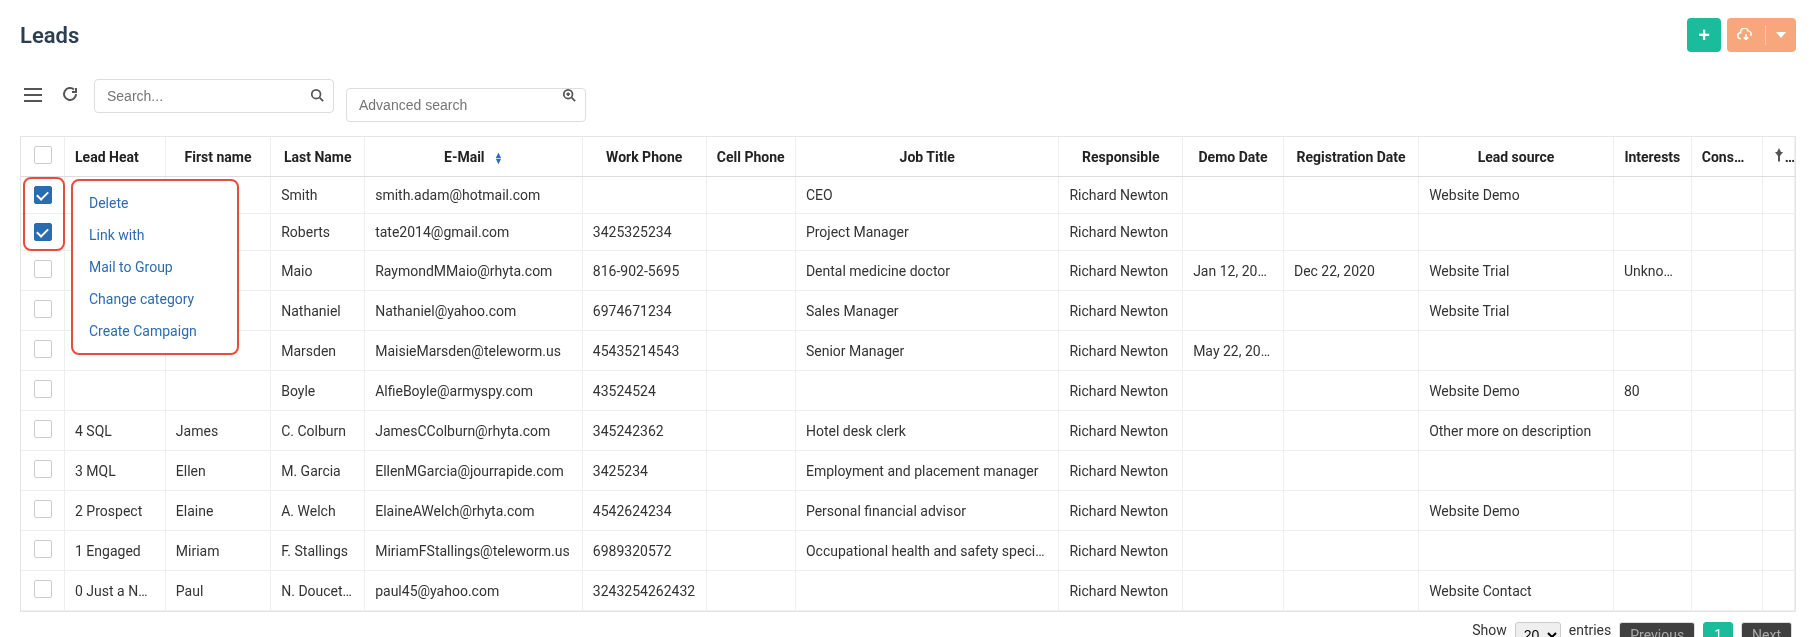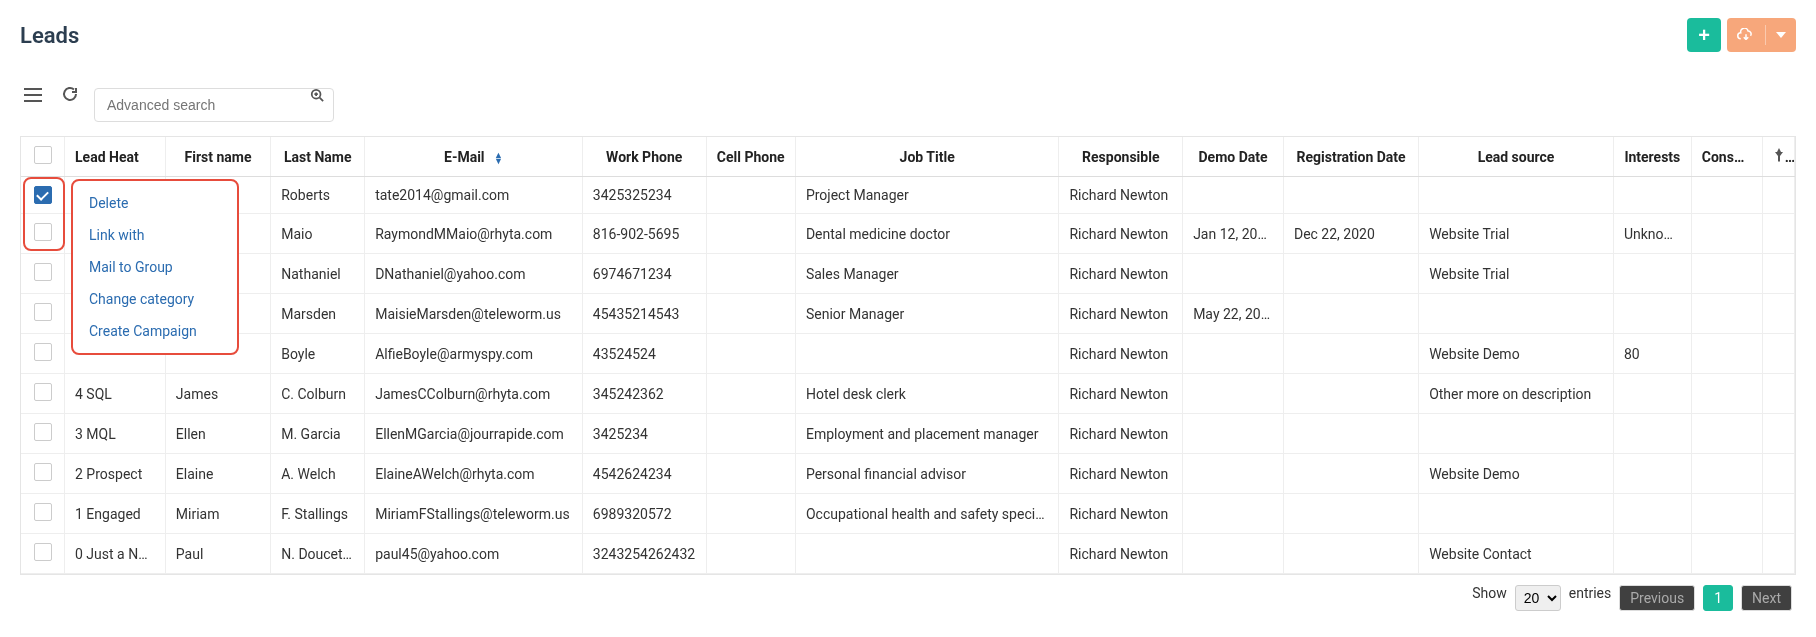--- a/index.html
+++ b/index.html
@@ -274,20 +274,29 @@
     </span>
   </button>
   <button class="icon-btn">
     <span>
       <svg width="16" height="16" viewBox="0 0 16 16" fill="none" stroke="#555" stroke-width="2">
           <path d="M14 8a6 6 0 1 1-2-4.5"></path>
           <path d="M14 2v4h-4"></path>
         </svg>
     </span>
   </button>
+  <div class="search-box search-simple">
+    <input type="text" placeholder="Search..." style="">
+    <span class="search-icon">
+      <svg width="14" height="14" viewBox="0 0 16 16" fill="none" stroke="#555" stroke-width="2">
+          <circle cx="7" cy="7" r="5"></circle>
+          <line x1="11" y1="11" x2="15" y2="15"></line>
+        </svg>
+    </span>
+  </div>
   <div class="search-box search-adv">
     <input type="text" placeholder="Advanced search" style="">
     <span class="search-icon">
       <svg width="14" height="14" viewBox="0 0 16 16" fill="none" stroke="#555" stroke-width="2">
           <circle cx="7" cy="7" r="5"></circle>
           <line x1="11" y1="11" x2="15" y2="15"></line>
           <line x1="5" y1="7" x2="9" y2="7"></line>
           <line x1="7" y1="5" x2="7" y2="9"></line>
         </svg>
     </span>
@@ -343,20 +352,37 @@
               </svg>
           </span>
         </th>
       </tr>
     </thead>
     <tbody id="grid-body">
         <tr>
           <td style="text-align:center"><span class="chk checked"></span></td>
           <td></td>
           <td></td>
+          <td>Smith</td>
+          <td>smith.adam@hotmail.com</td>
+          <td></td>
+          <td></td>
+          <td>CEO</td>
+          <td>Richard Newton</td>
+          <td></td>
+          <td></td>
+          <td>Website Demo</td>
+          <td></td>
+          <td></td>
+          <td></td>
+        </tr>
+        <tr>
+          <td style="text-align:center"><span class="chk checked"></span></td>
+          <td></td>
+          <td></td>
           <td>Roberts</td>
           <td>tate2014@gmail.com</td>
           <td>3425325234</td>
           <td></td>
           <td>Project Manager</td>
           <td>Richard Newton</td>
           <td></td>
           <td></td>
           <td></td>
           <td></td>
@@ -378,21 +404,21 @@
           <td>Website Trial</td>
           <td>Unknown</td>
           <td></td>
           <td></td>
         </tr>
         <tr>
           <td style="text-align:center"><span class="chk"></span></td>
           <td></td>
           <td></td>
           <td>Nathaniel</td>
-          <td>DNathaniel@yahoo.com</td>
+          <td>Nathaniel@yahoo.com</td>
           <td>6974671234</td>
           <td></td>
           <td>Sales Manager</td>
           <td>Richard Newton</td>
           <td></td>
           <td></td>
           <td>Website Trial</td>
           <td></td>
           <td></td>
           <td></td>

